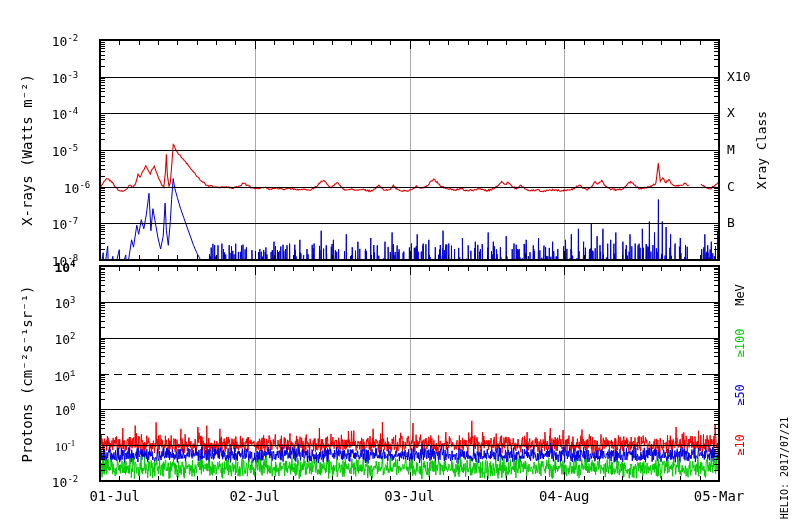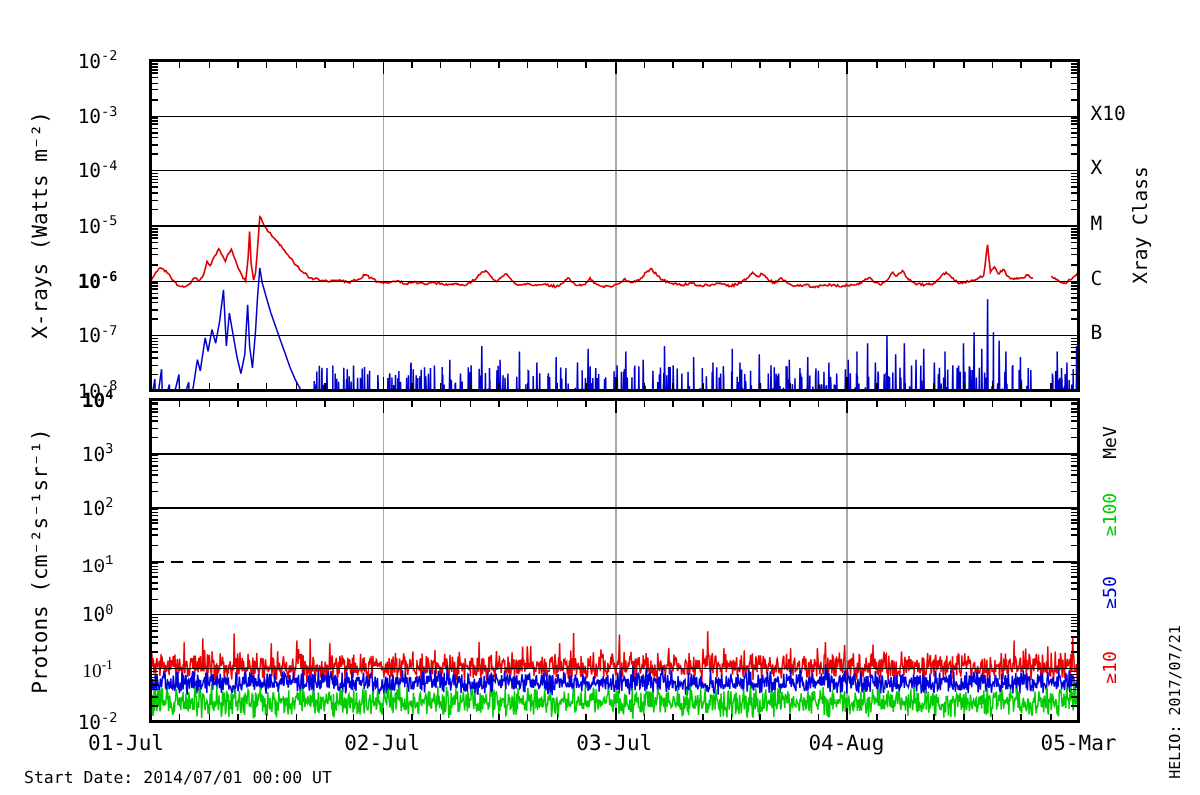--- a/index.html
+++ b/index.html
@@ -420,45 +420,44 @@
         <line x1="719" y1="268.5" x2="714" y2="268.5"></line>
         <line x1="100" y1="266.5" x2="109" y2="266.5"></line>
         <line x1="719" y1="266.5" x2="710" y2="266.5"></line>
       </g>
     </svg>
 
   <div id="xray-ylabel" class="lbl rot">X-rays (Watts m⁻²)</div>
   <div id="proton-ylabel" class="lbl rot">Protons (cm⁻²s⁻¹sr⁻¹)</div>
   <div id="xray-class-label" class="lbl rot">Xray Class</div>
   <div id="helio-stamp" class="lbl rot">HELIO: 2017/07/21</div>
-  <div id="start-date" class="lbl">Start Date: 2014/07/01 00:00 UT</div>
 
   <div id="labels">
       <div class="ytick" style="left: 34px; top: 31px;">10<sup>-2</sup></div>
       <div class="ytick" style="left: 34px; top: 67.6667px;">10<sup>-3</sup></div>
       <div class="ytick" style="left: 34px; top: 104.333px;">10<sup>-4</sup></div>
       <div class="ytick" style="left: 34px; top: 141px;">10<sup>-5</sup></div>
-      <div class="ytick" style="left: 34px; top: 177.667px; font-weight: bold;">10<sup>-6</sup></div>
+      <div class="ytick" style="left: 46px; top: 177.667px;">10<sup>-6</sup></div>
       <div class="ytick" style="left: 34px; top: 214.333px;">10<sup>-7</sup></div>
       <div class="ytick" style="left: 34px; top: 251px;">10<sup>-8</sup></div>
       <div class="ytick" style="left: 34px; top: 257px; font-weight: bold;">10<sup>4</sup></div>
       <div class="ytick" style="left: 34px; top: 292.833px;">10<sup>3</sup></div>
       <div class="ytick" style="left: 34px; top: 328.667px;">10<sup>2</sup></div>
       <div class="ytick" style="left: 34px; top: 367px; font-family: Liberation Mono, monospace;">10<sup>1</sup></div>
       <div class="ytick" style="left: 34px; top: 400.333px;">10<sup>0</sup></div>
       <div class="ytick" style="left: 34px; top: 436.167px; font-family: Liberation Serif, serif;">10<sup>-1</sup></div>
       <div class="ytick" style="left: 34px; top: 472px;">10<sup>-2</sup></div>
       <div class="classlbl" style="left: 727px; top: 68.6667px;">X10</div>
       <div class="classlbl" style="left: 727px; top: 105.333px;">X</div>
       <div class="classlbl" style="left: 727px; top: 142px;">M</div>
       <div class="classlbl" style="left: 727px; top: 178.667px;">C</div>
       <div class="classlbl" style="left: 727px; top: 215.333px;">B</div>
       <div class="mevlbl rot" style="left: 740px; top: 294.667px; color: rgb(0, 0, 0);">MeV</div>
       <div class="mevlbl rot" style="left: 740px; top: 343.042px; color: rgb(0, 204, 0);">≥100</div>
       <div class="mevlbl rot" style="left: 740px; top: 395px; color: rgb(0, 0, 221);">≥50</div>
       <div class="mevlbl rot" style="left: 740px; top: 445.167px; color: rgb(238, 0, 0);">≥10</div>
-      <div class="daylbl" style="left: 44px; top: 488px;">01-Jul</div>
+      <div class="daylbl" style="left: 60px; top: 488px; text-align: right;">01-Jul</div>
       <div class="daylbl" style="left: 214.75px; top: 488px;">02-Jul</div>
       <div class="daylbl" style="left: 369.5px; top: 488px;">03-Jul</div>
       <div class="daylbl" style="left: 524.25px; top: 488px;">04-Aug</div>
       <div class="daylbl" style="left: 679px; top: 488px;">05-Mar</div>
     </div>
 </div>
 
 </body></html>

